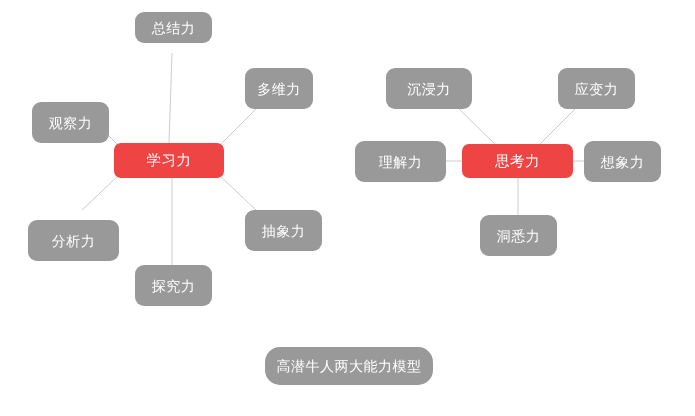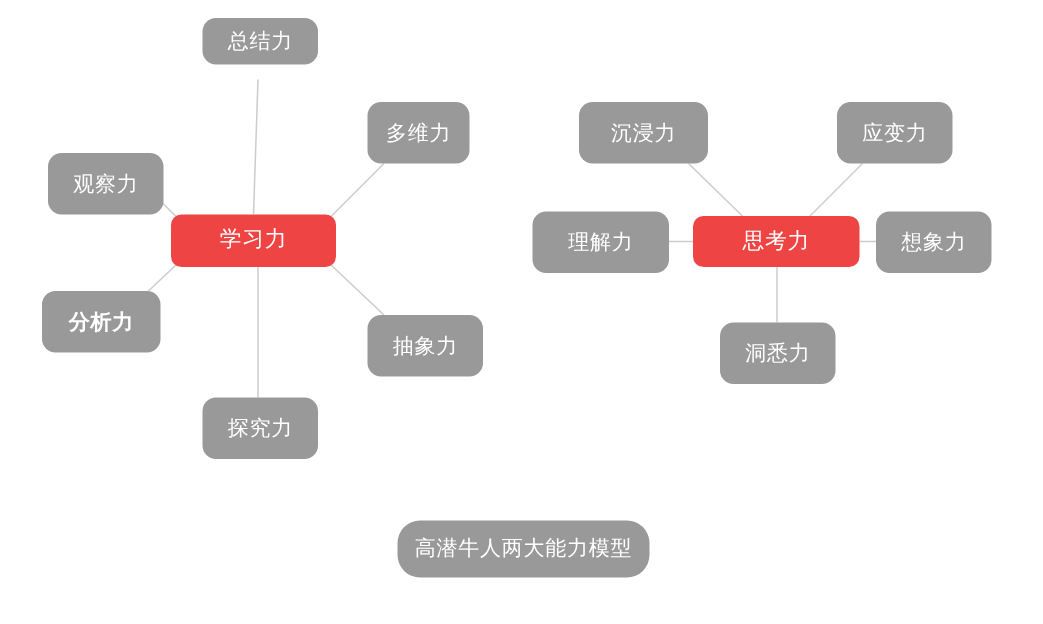--- a/index.html
+++ b/index.html
@@ -68,21 +68,21 @@
       <line x1="497" y1="146" x2="459" y2="109" stroke="#cccccc" stroke-width="1"></line>
       <line x1="538" y1="146" x2="575" y2="109" stroke="#cccccc" stroke-width="1"></line>
       <line x1="462" y1="161" x2="432" y2="161" stroke="#cccccc" stroke-width="1"></line>
       <line x1="573" y1="161" x2="612" y2="161" stroke="#cccccc" stroke-width="1"></line>
       <line x1="518" y1="178" x2="518" y2="215" stroke="#cccccc" stroke-width="1"></line>
     </svg>
 <div class="node center" style="left: 114px; top: 143px; width: 110px; height: 35px;">学习力</div>
     <div class="node leaf" style="left: 135px; top: 12px; width: 77px; height: 31px;">总结力</div>
     <div class="node leaf" style="left: 32px; top: 68px; width: 77px; height: 41px; margin-top: 34px;">观察力</div>
     <div class="node leaf" style="left: 245px; top: 68px; width: 68px; height: 41px;">多维力</div>
-    <div class="node leaf" style="left: 28px; top: 194px; width: 79px; height: 41px; font-weight: bold;">分析力</div>
+    <div class="node leaf" style="left: 28px; top: 220px; width: 91px; height: 41px;">分析力</div>
     <div class="node leaf" style="left: 135px; top: 265px; width: 77px; height: 41px;">探究力</div>
     <div class="node leaf" style="left: 245px; top: 210px; width: 77px; height: 41px;">抽象力</div>
     <div class="node center" style="left: 462px; top: 144px; width: 111px; height: 34px;">思考力</div>
     <div class="node leaf" style="left: 386px; top: 68px; width: 86px; height: 41px;">沉浸力</div>
     <div class="node leaf" style="left: 558px; top: 68px; width: 77px; height: 41px;">应变力</div>
     <div class="node leaf" style="left: 355px; top: 141px; width: 91px; height: 41px;">理解力</div>
     <div class="node leaf" style="left: 584px; top: 141px; width: 77px; height: 41px;">想象力</div>
     <div class="node leaf" style="left: 480px; top: 215px; width: 77px; height: 41px;">洞悉力</div>
     <div class="node caption" style="left: 265px; top: 347px; width: 168px; height: 38px;">高潜牛人两大能力模型</div>
   </div>

